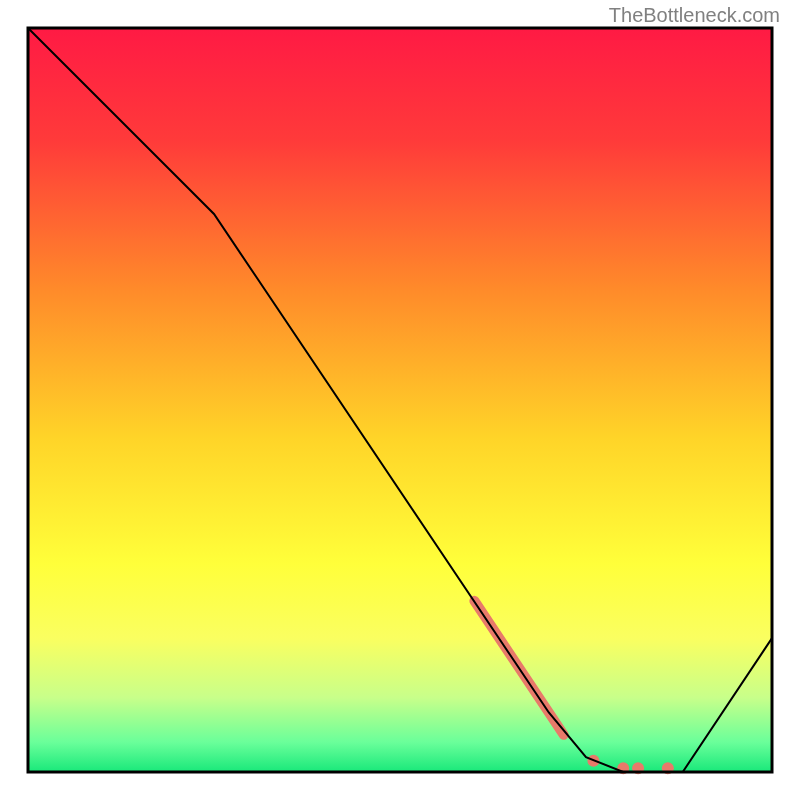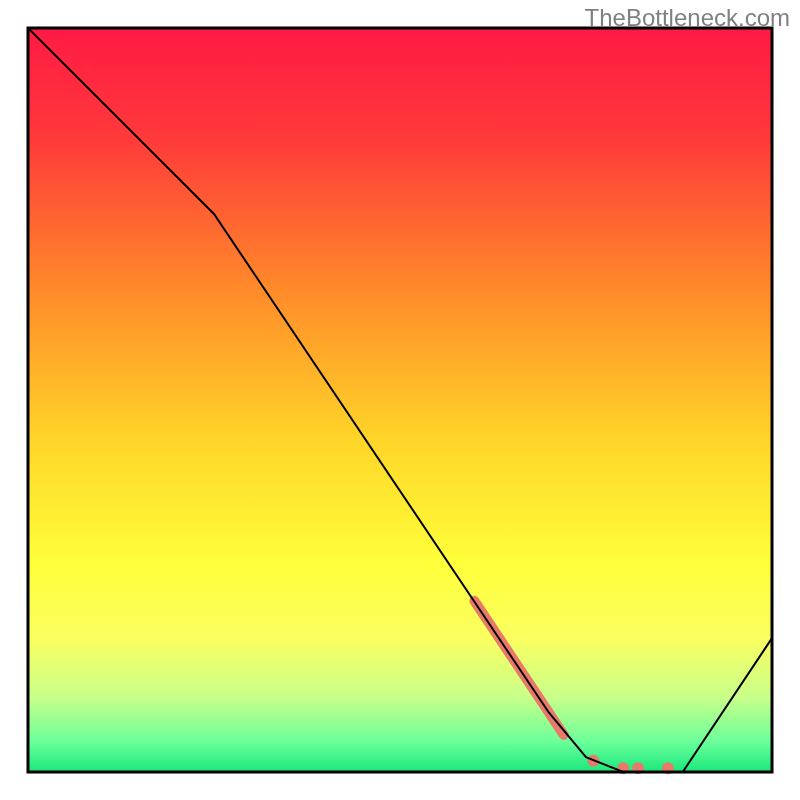--- a/index.html
+++ b/index.html
@@ -12,22 +12,22 @@
   }
   .chart-container {
     position: relative;
     width: 800px;
     height: 800px;
     background: white;
   }
   .watermark {
     position: absolute;
     top: 4px;
-    right: 10px;
-    font-size: 24px;
+    right: 20px;
+    font-size: 20px;
     color: #808080;
     font-family: Arial, sans-serif;
     z-index: 10;
   }
   svg {
     display: block;
   }
 </style>
 </head>
 <body>

